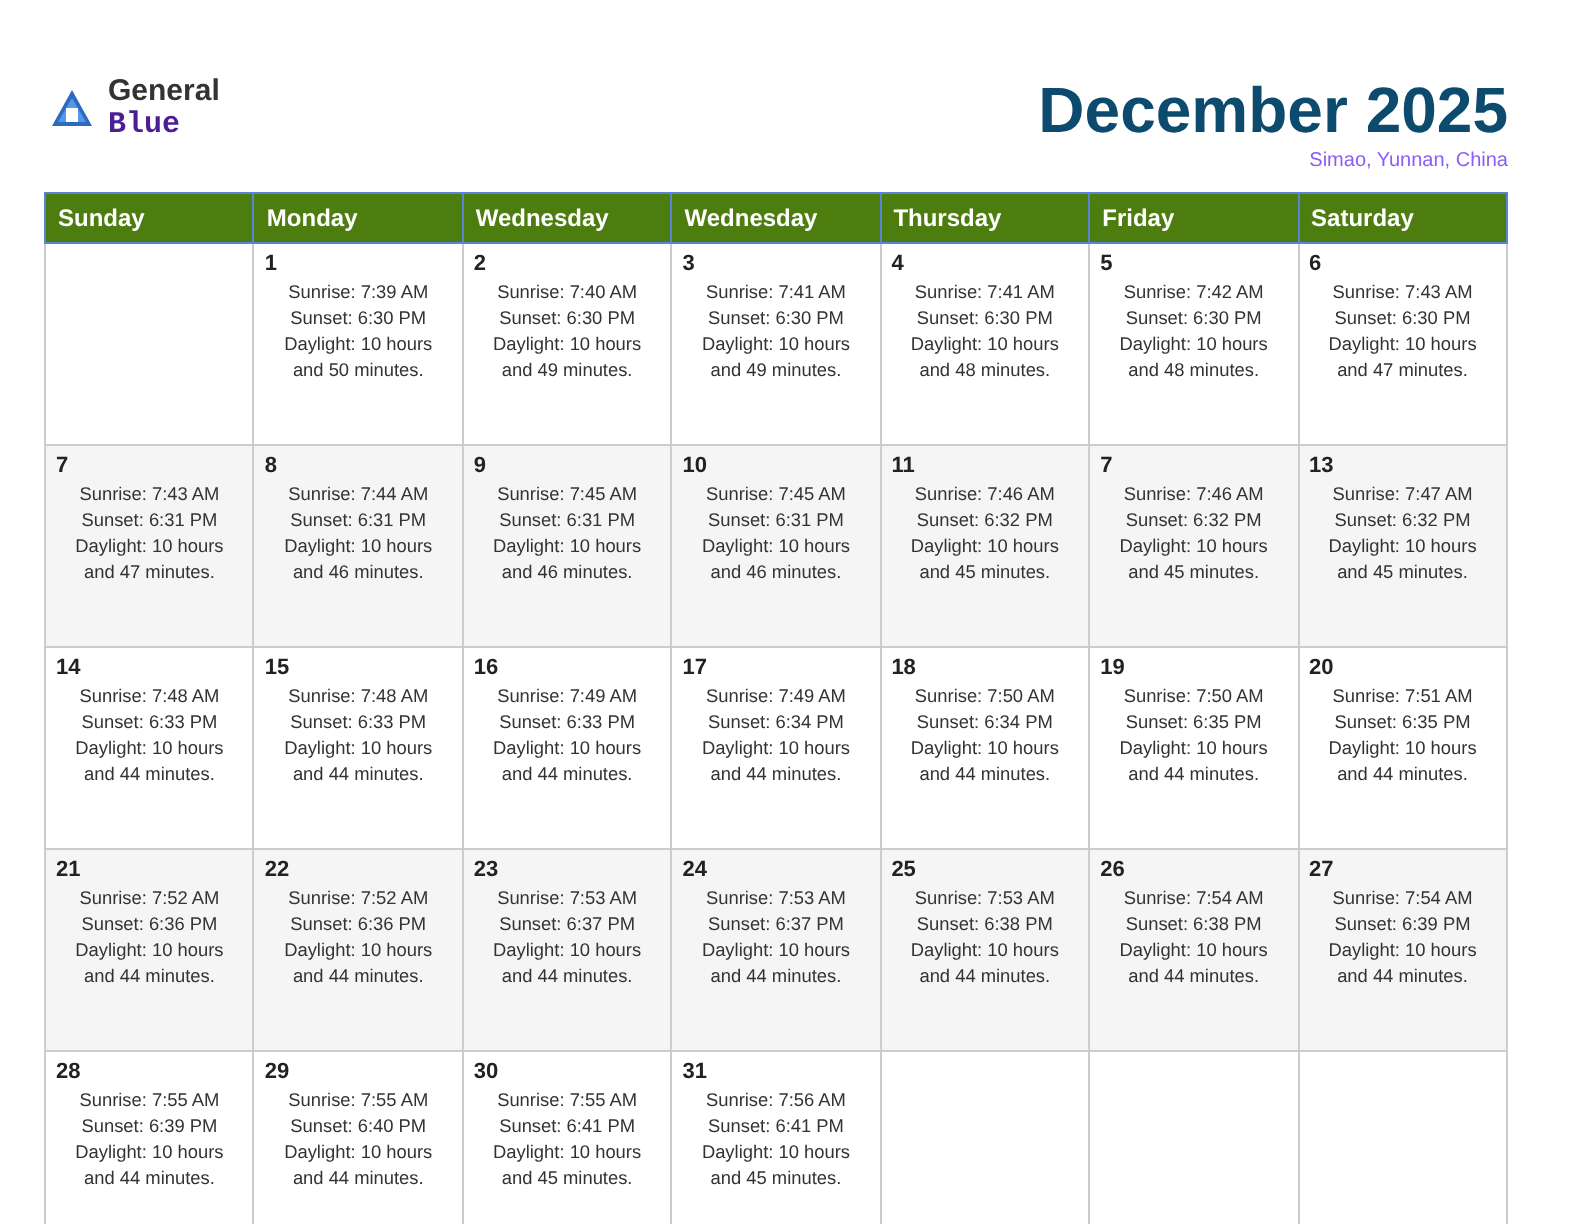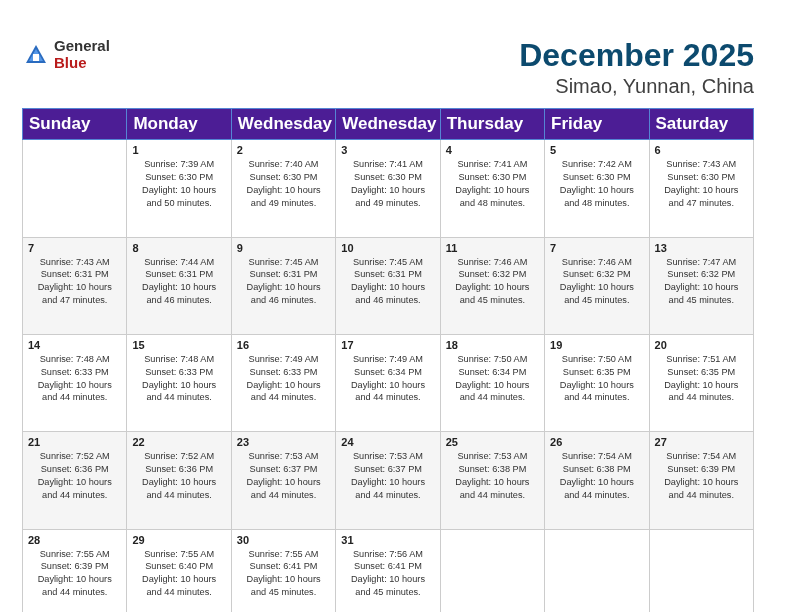--- a/index.html
+++ b/index.html
@@ -35,55 +35,56 @@
       line-height: 1.1;
     }
     .logo-general {
       font-size: 15px;
       font-weight: bold;
       color: #333;
     }
     .logo-blue {
       font-size: 15px;
       font-weight: bold;
-      color: #b91c1c;
+      color: #4c1d95;
+      font-family: Liberation Mono, monospace;
     }
     .logo-icon {
       width: 28px;
       height: 28px;
       margin-right: 2px;
     }
     .title-block {
       text-align: right;
     }
     .month-title {
       font-size: 32px;
       font-weight: bold;
       color: #0c4a6e;
       line-height: 1.1;
     }
     .subtitle {
-      font-size: 20px;
-      color: #404040;
+      font-size: 10px;
+      color: #8b5cf6;
       margin-top: 2px;
     }
     .calendar {
       flex: 1;
       border: 1px solid #ccc;
       border-collapse: collapse;
       width: 100%;
       table-layout: fixed;
       font-size: 10px;
     }
     .calendar th {
-      background: #4c1d95;
+      background: #4d7c0f;
       color: #fff;
       text-align: left;
       padding: 5px 6px;
-      font-size: 17px;
+      font-size: 12px;
       font-weight: bold;
       border: 1px solid #5585d4;
     }
     .calendar td {
       border: 1px solid #ccc;
       vertical-align: top;
       padding: 4px 5px;
       height: 88px;
       background: #fff;
     }

